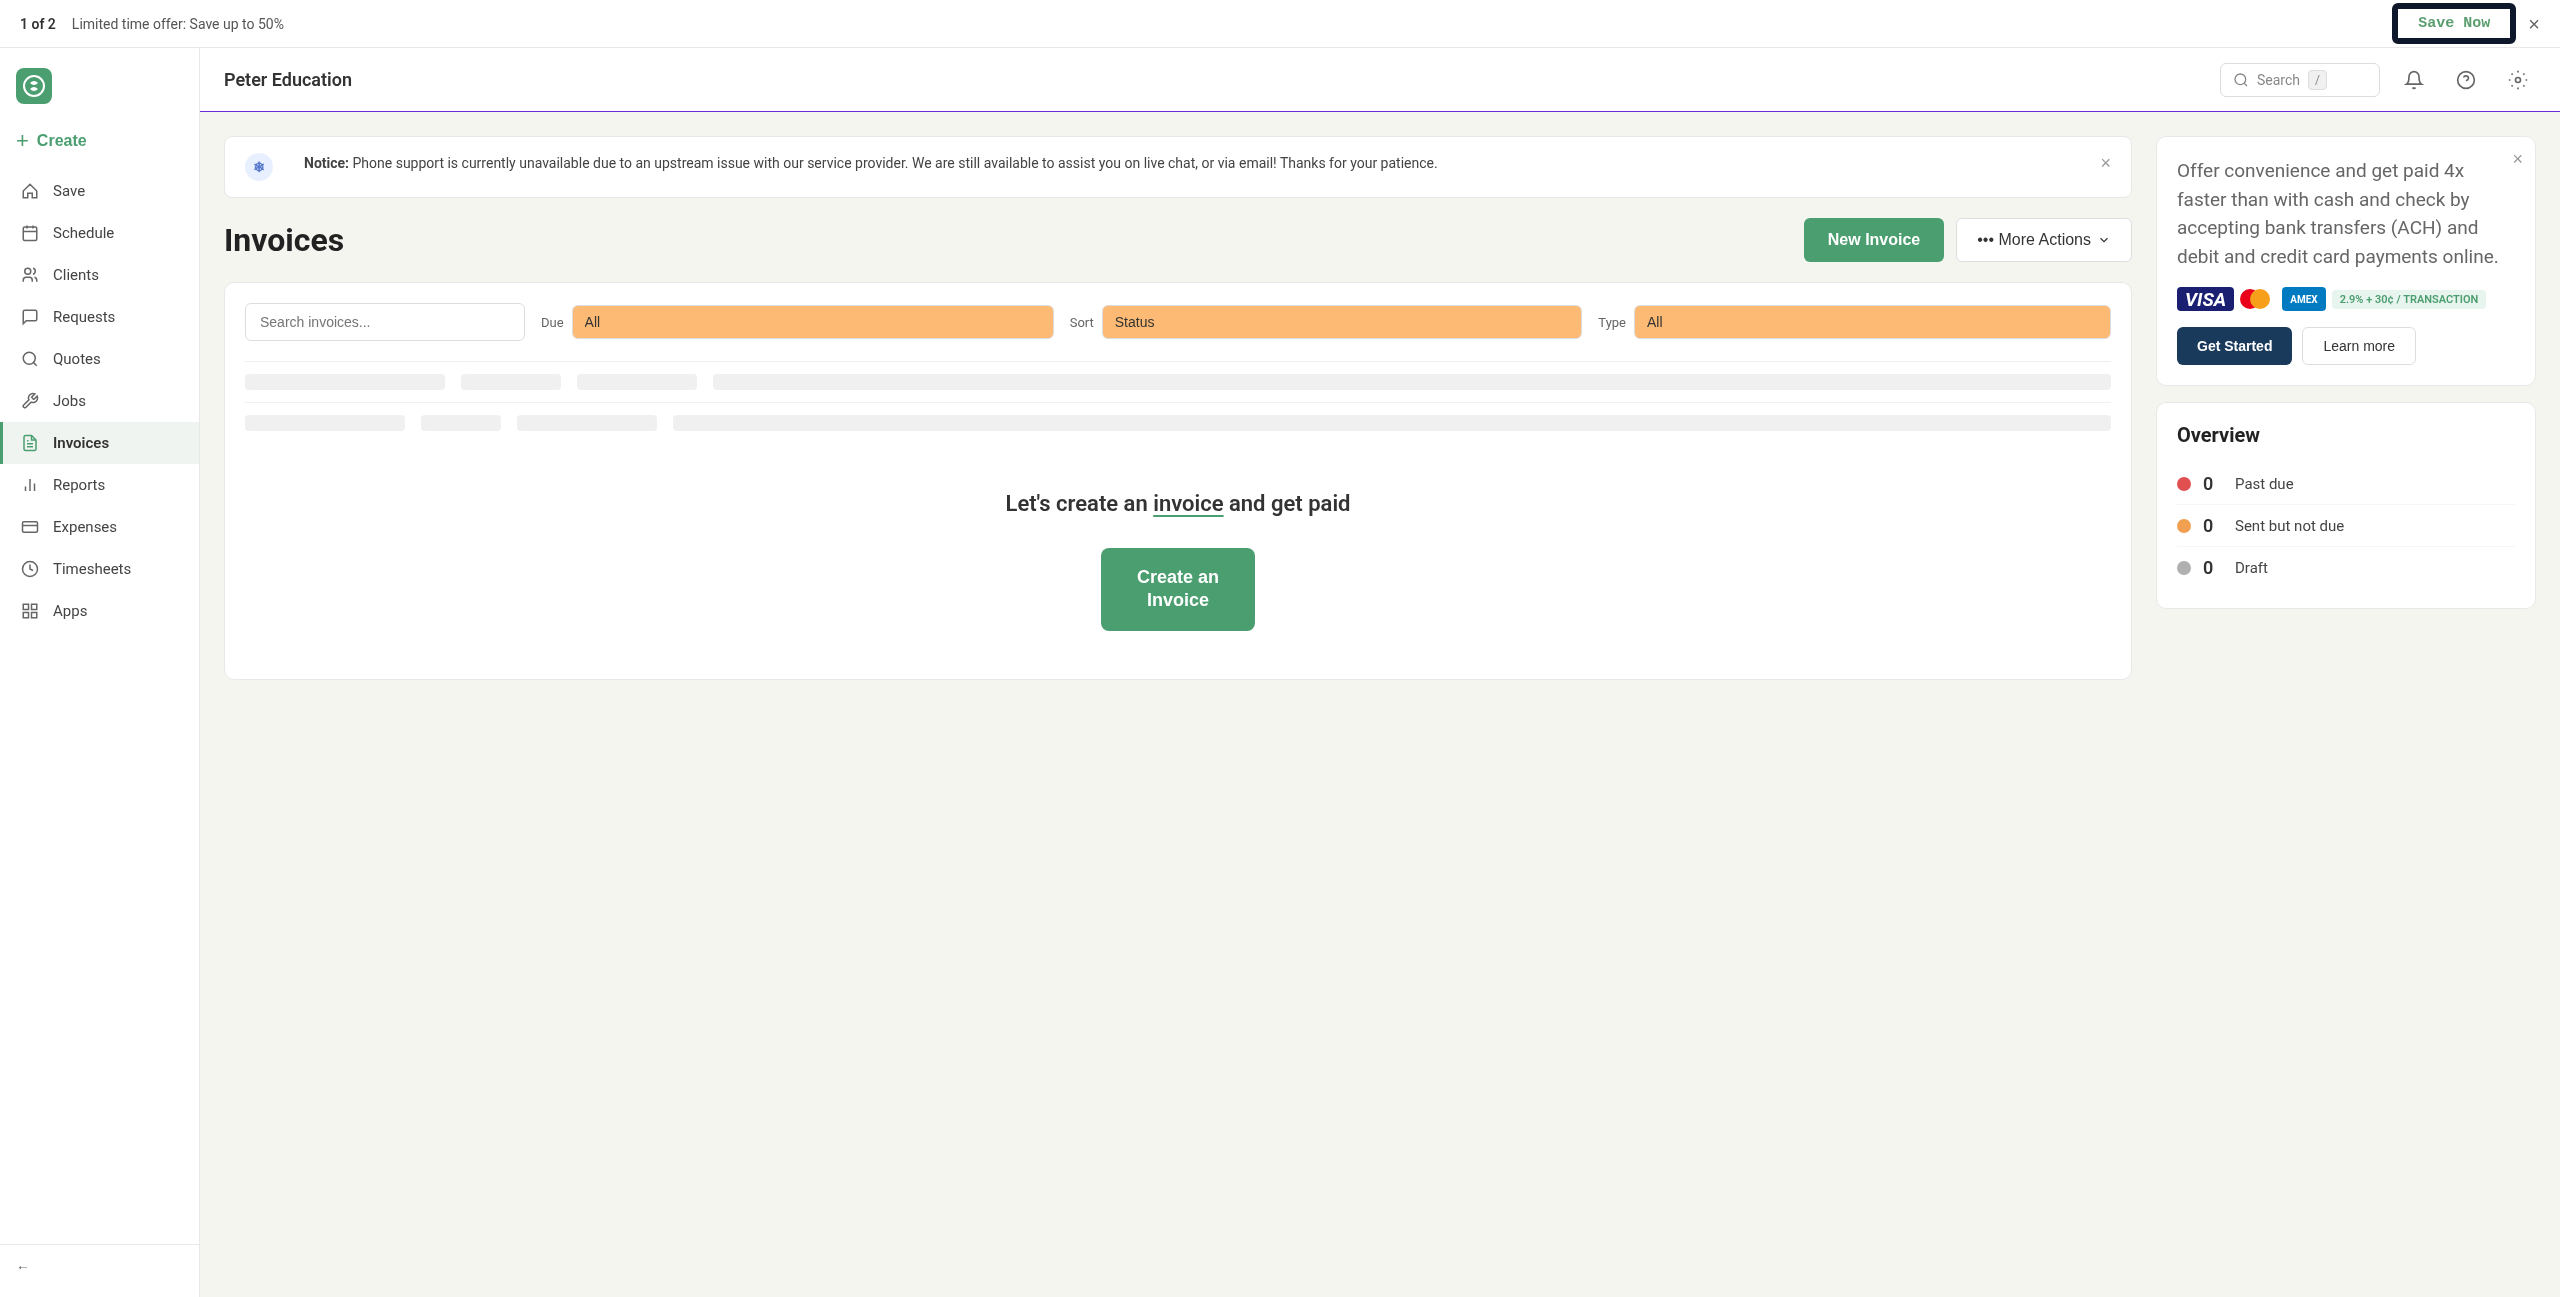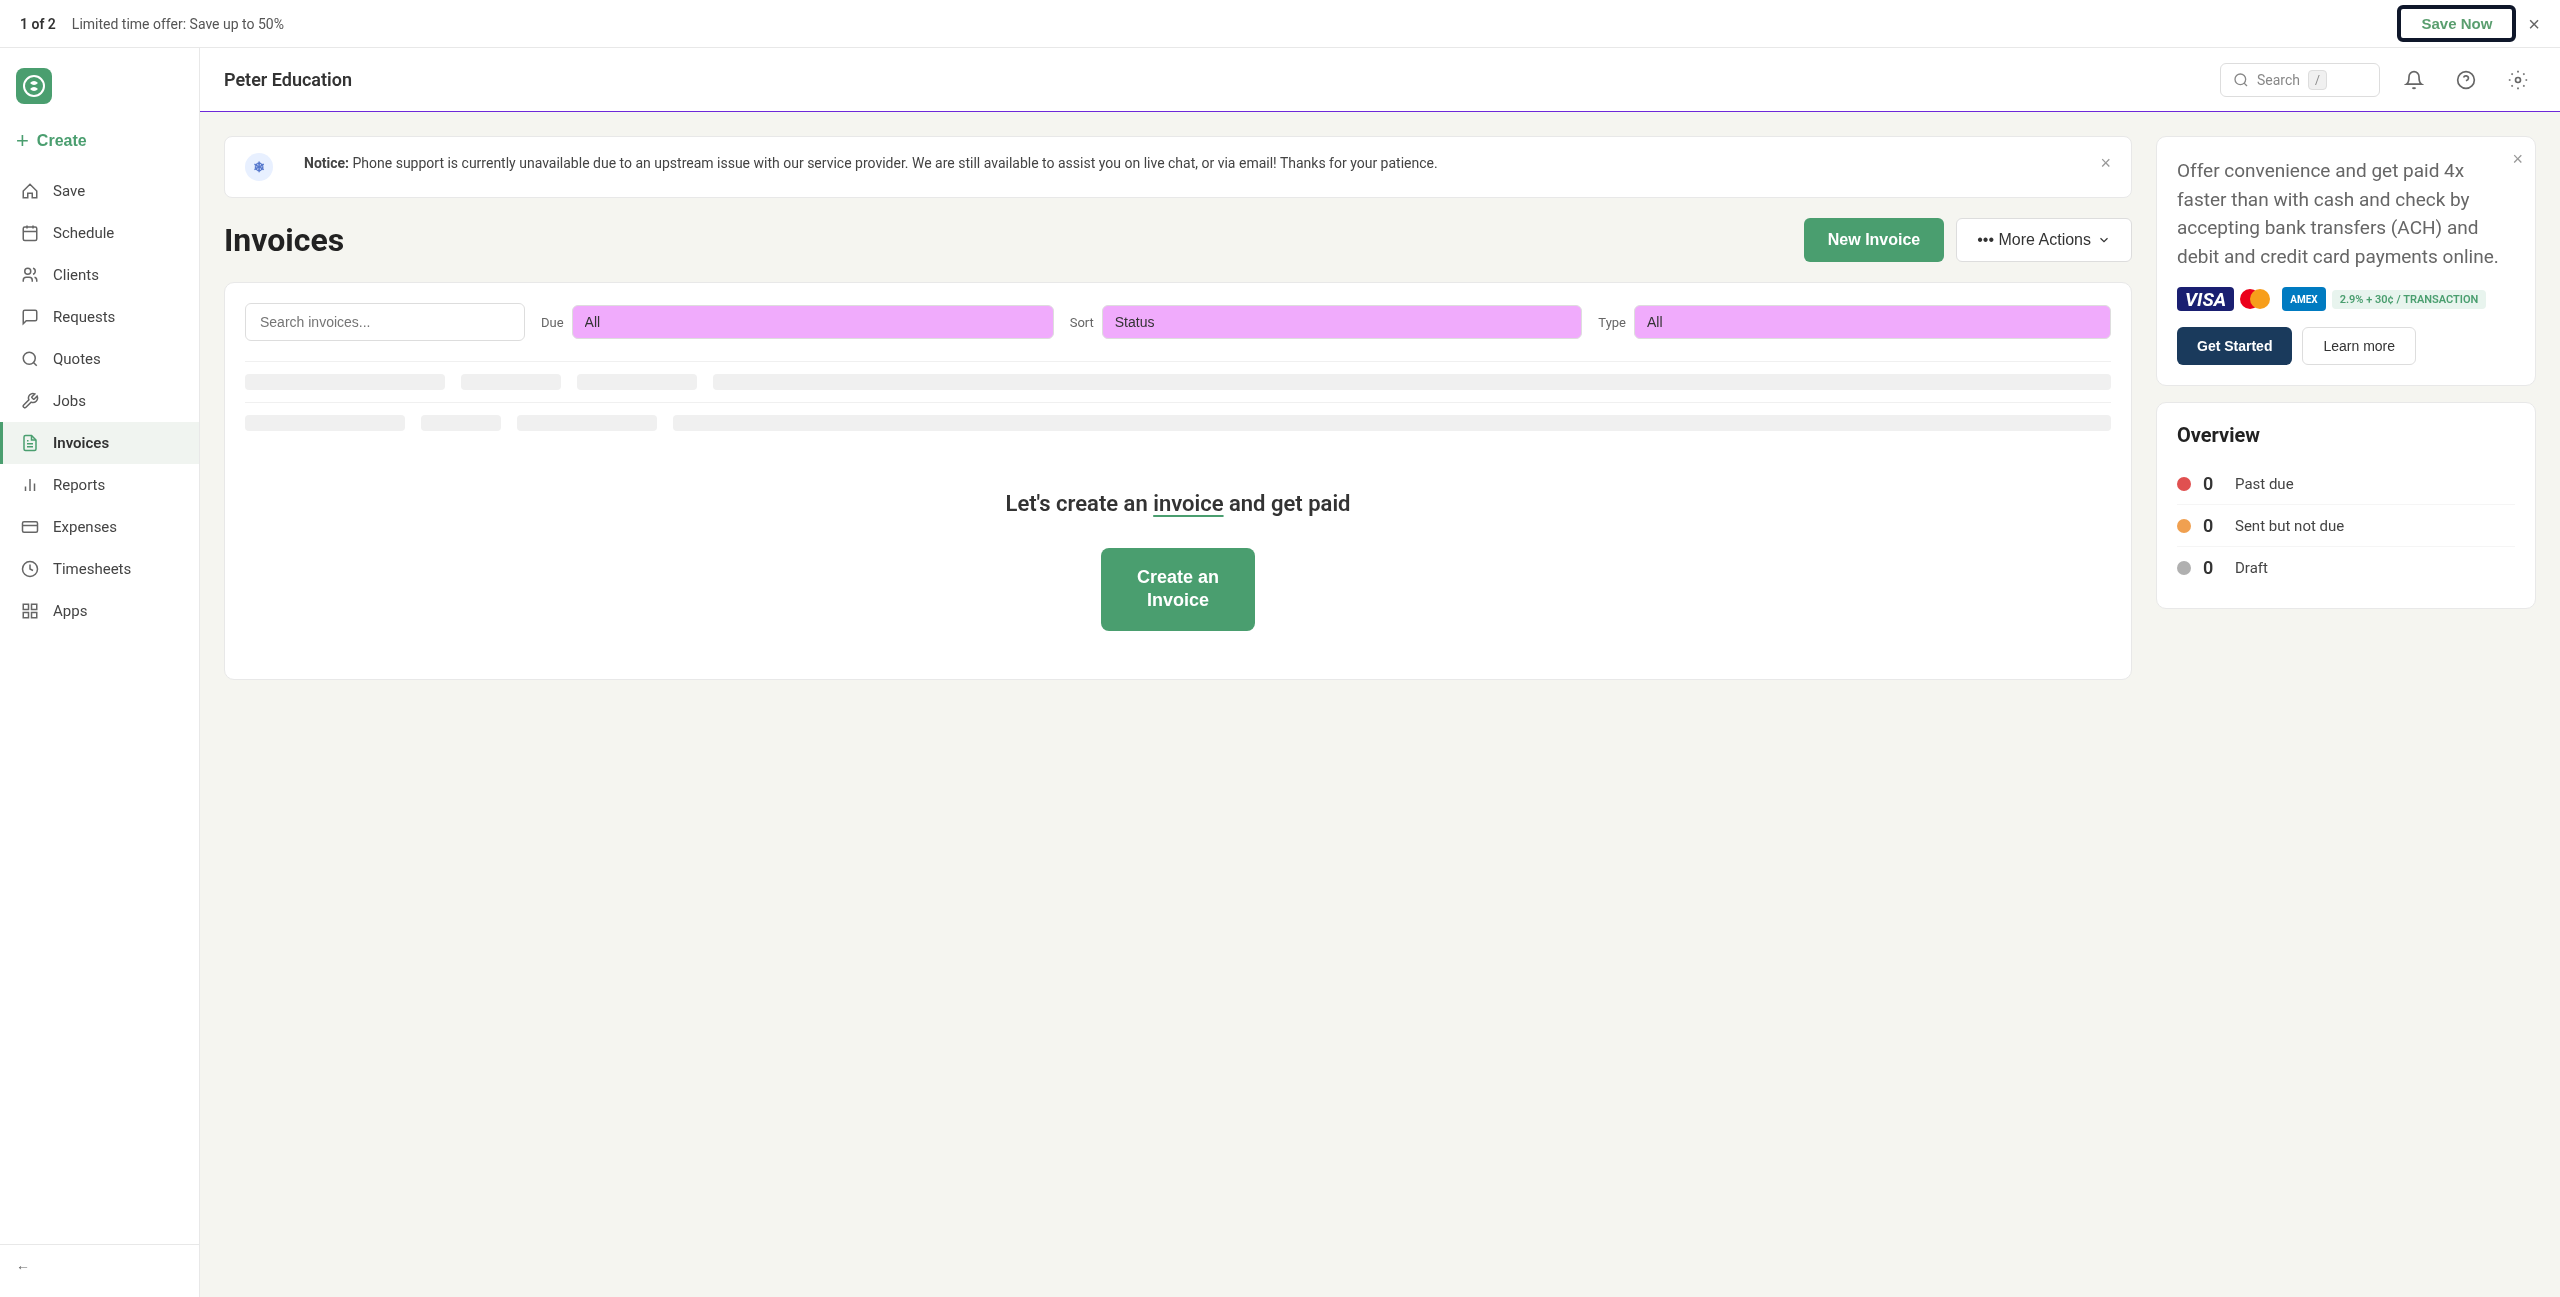--- a/index.html
+++ b/index.html
@@ -15,28 +15,29 @@
       padding: 0 20px;
       height: 48px;
       position: relative;
       z-index: 100;
     }
     .promo-left { display: flex; align-items: center; gap: 16px; font-size: 14px; color: #333; }
     .promo-counter { font-weight: 600; color: #333; }
     .promo-text { color: #555; }
     .promo-right { display: flex; align-items: center; gap: 12px; }
     .save-now-btn {
-      border: 4px solid #0f172a;
+      border: 6px solid #0f172a;
       background: transparent;
       color: #5a9e6f;
       padding: 6px 20px;
       border-radius: 6px;
       font-size: 15px;
       font-weight: 600;
       cursor: pointer;
+      font-family: Liberation Mono, monospace;
     }
     .close-promo-btn {
       background: none;
       border: none;
       cursor: pointer;
       font-size: 20px;
       color: #666;
       line-height: 1;
     }
 
@@ -316,21 +317,21 @@
       gap: 8px;
       flex: 1;
     }
     .filter-label { font-size: 13px; color: #666; }
     .filter-select {
       border: 1px solid #ddd;
       border-radius: 6px;
       padding: 8px 32px 8px 12px;
       font-size: 14px;
       color: #333;
-      background: #f0abfc;
+      background: #fdba74;
       appearance: none;
       cursor: pointer;
       flex: 1;
     }
 
     
     .skeleton-table {
       padding: 0 20px;
     }
     .skeleton-row {

